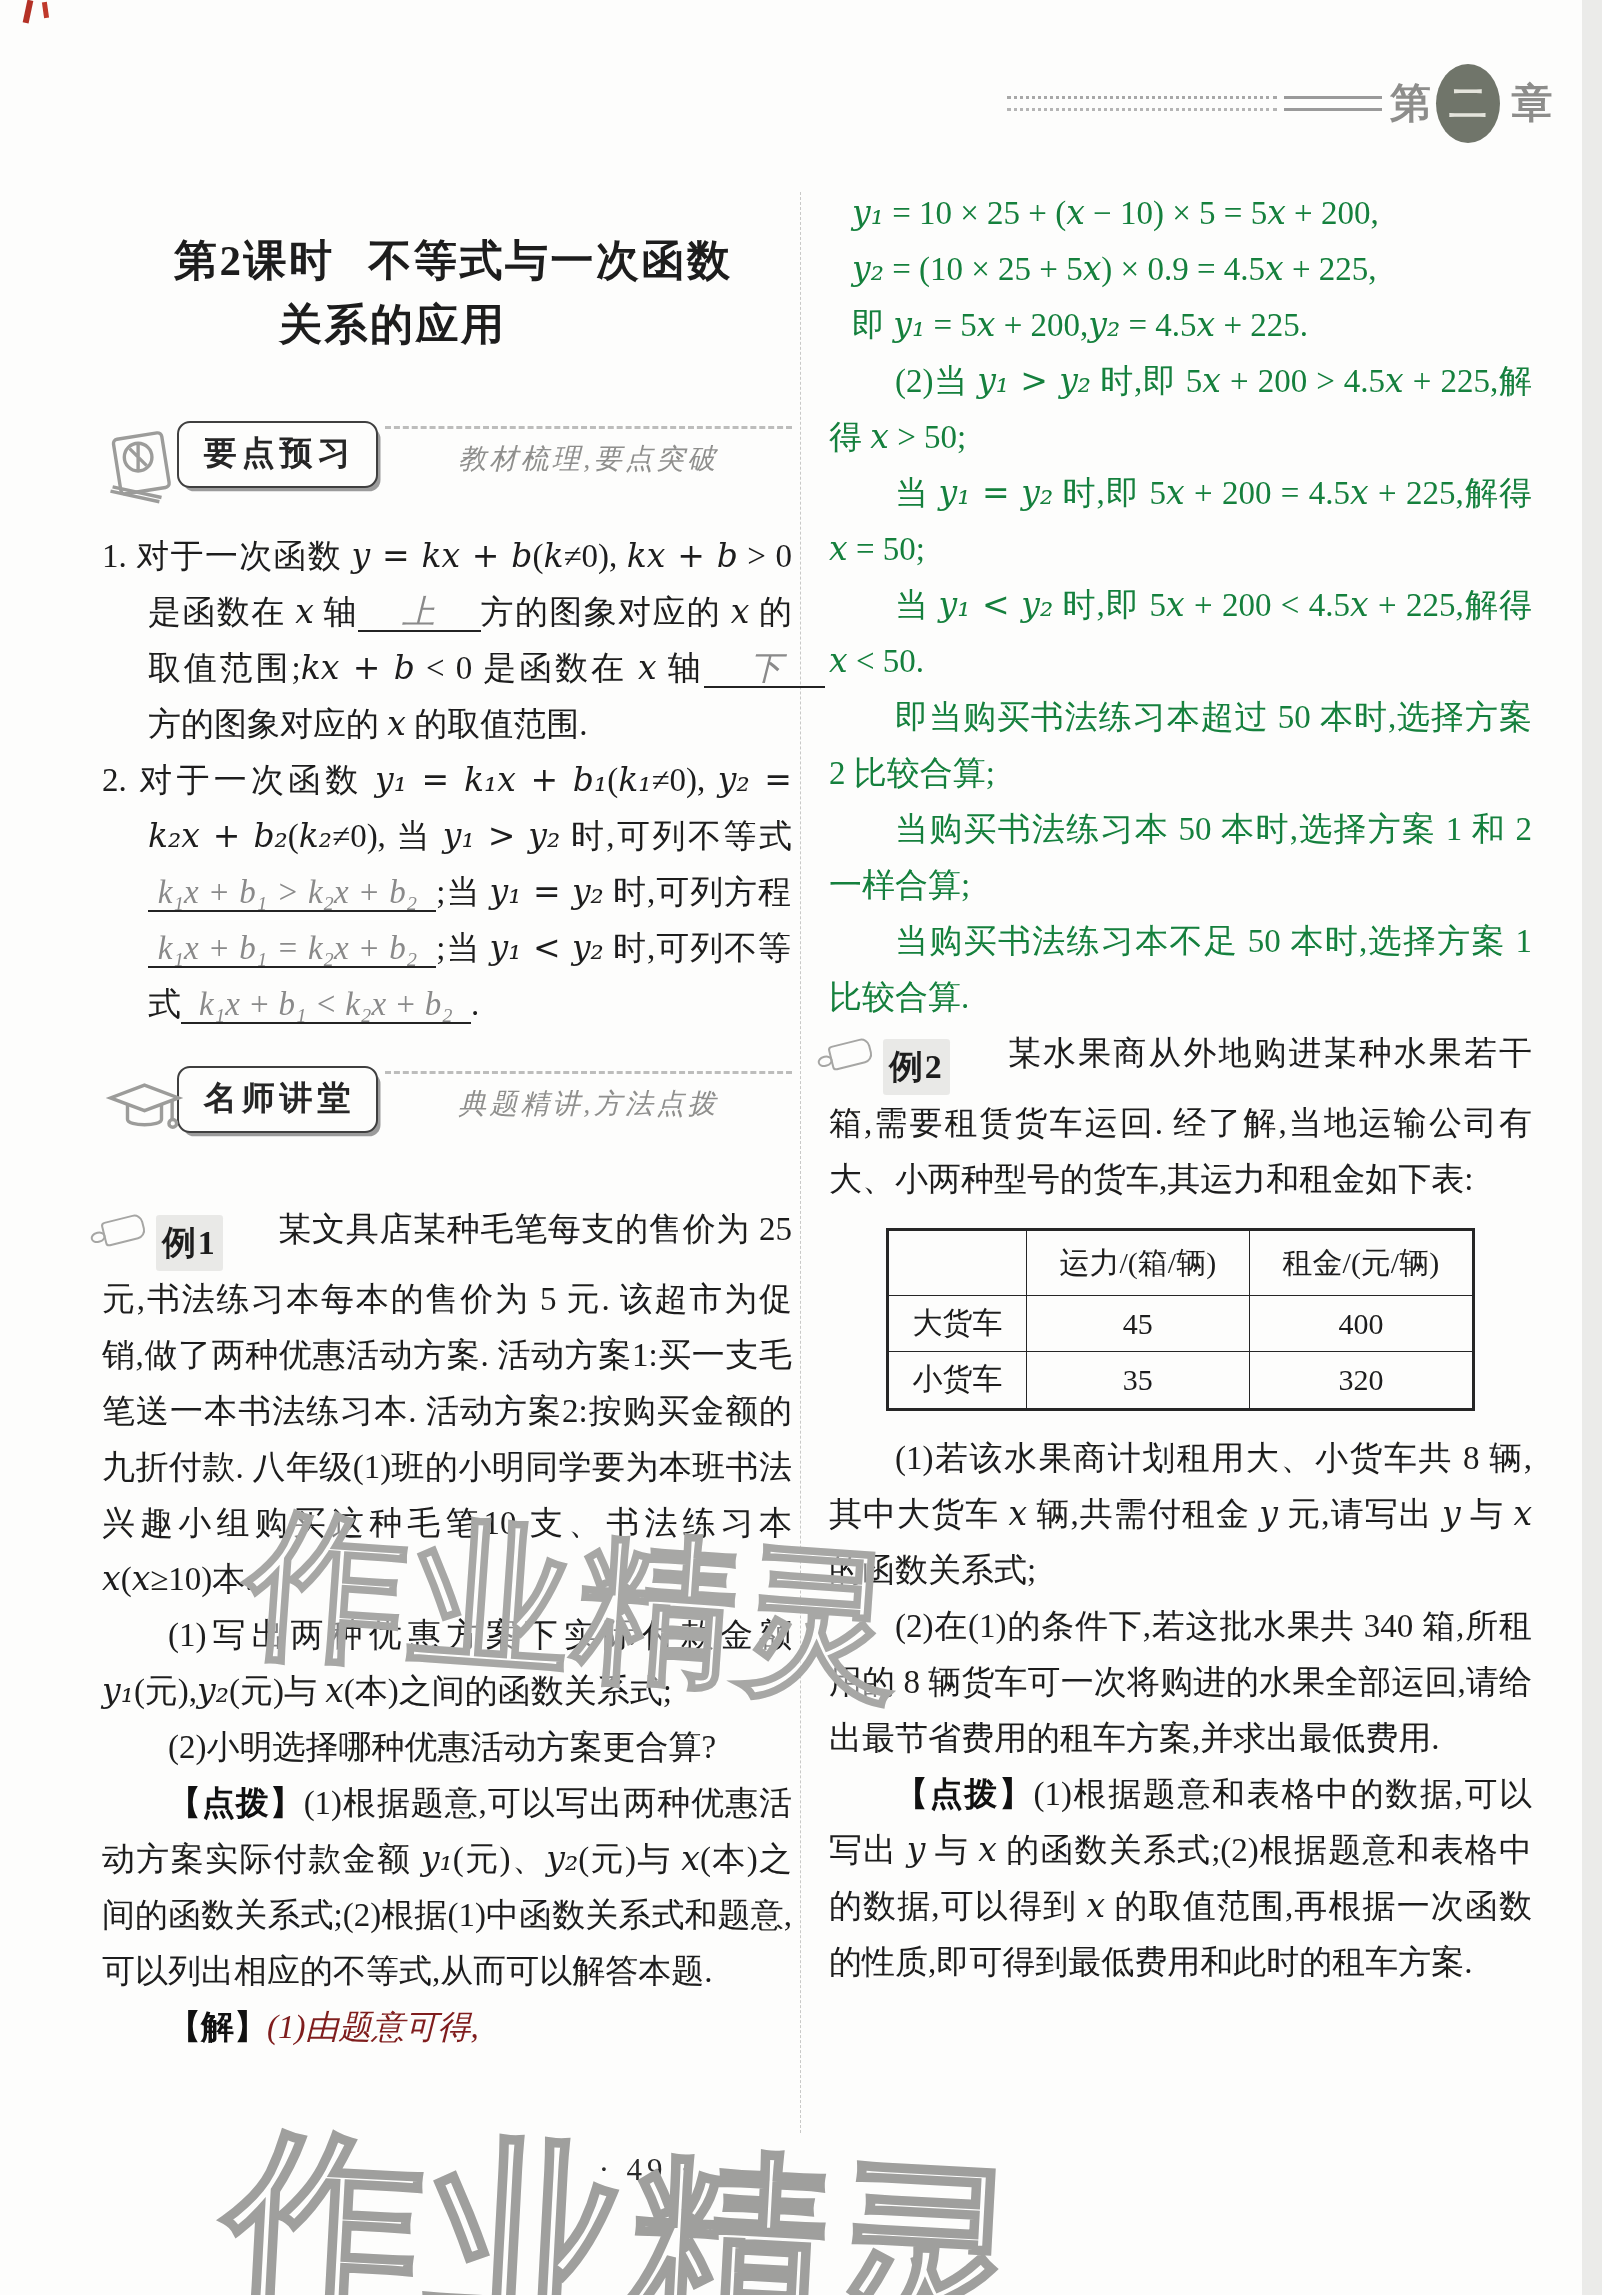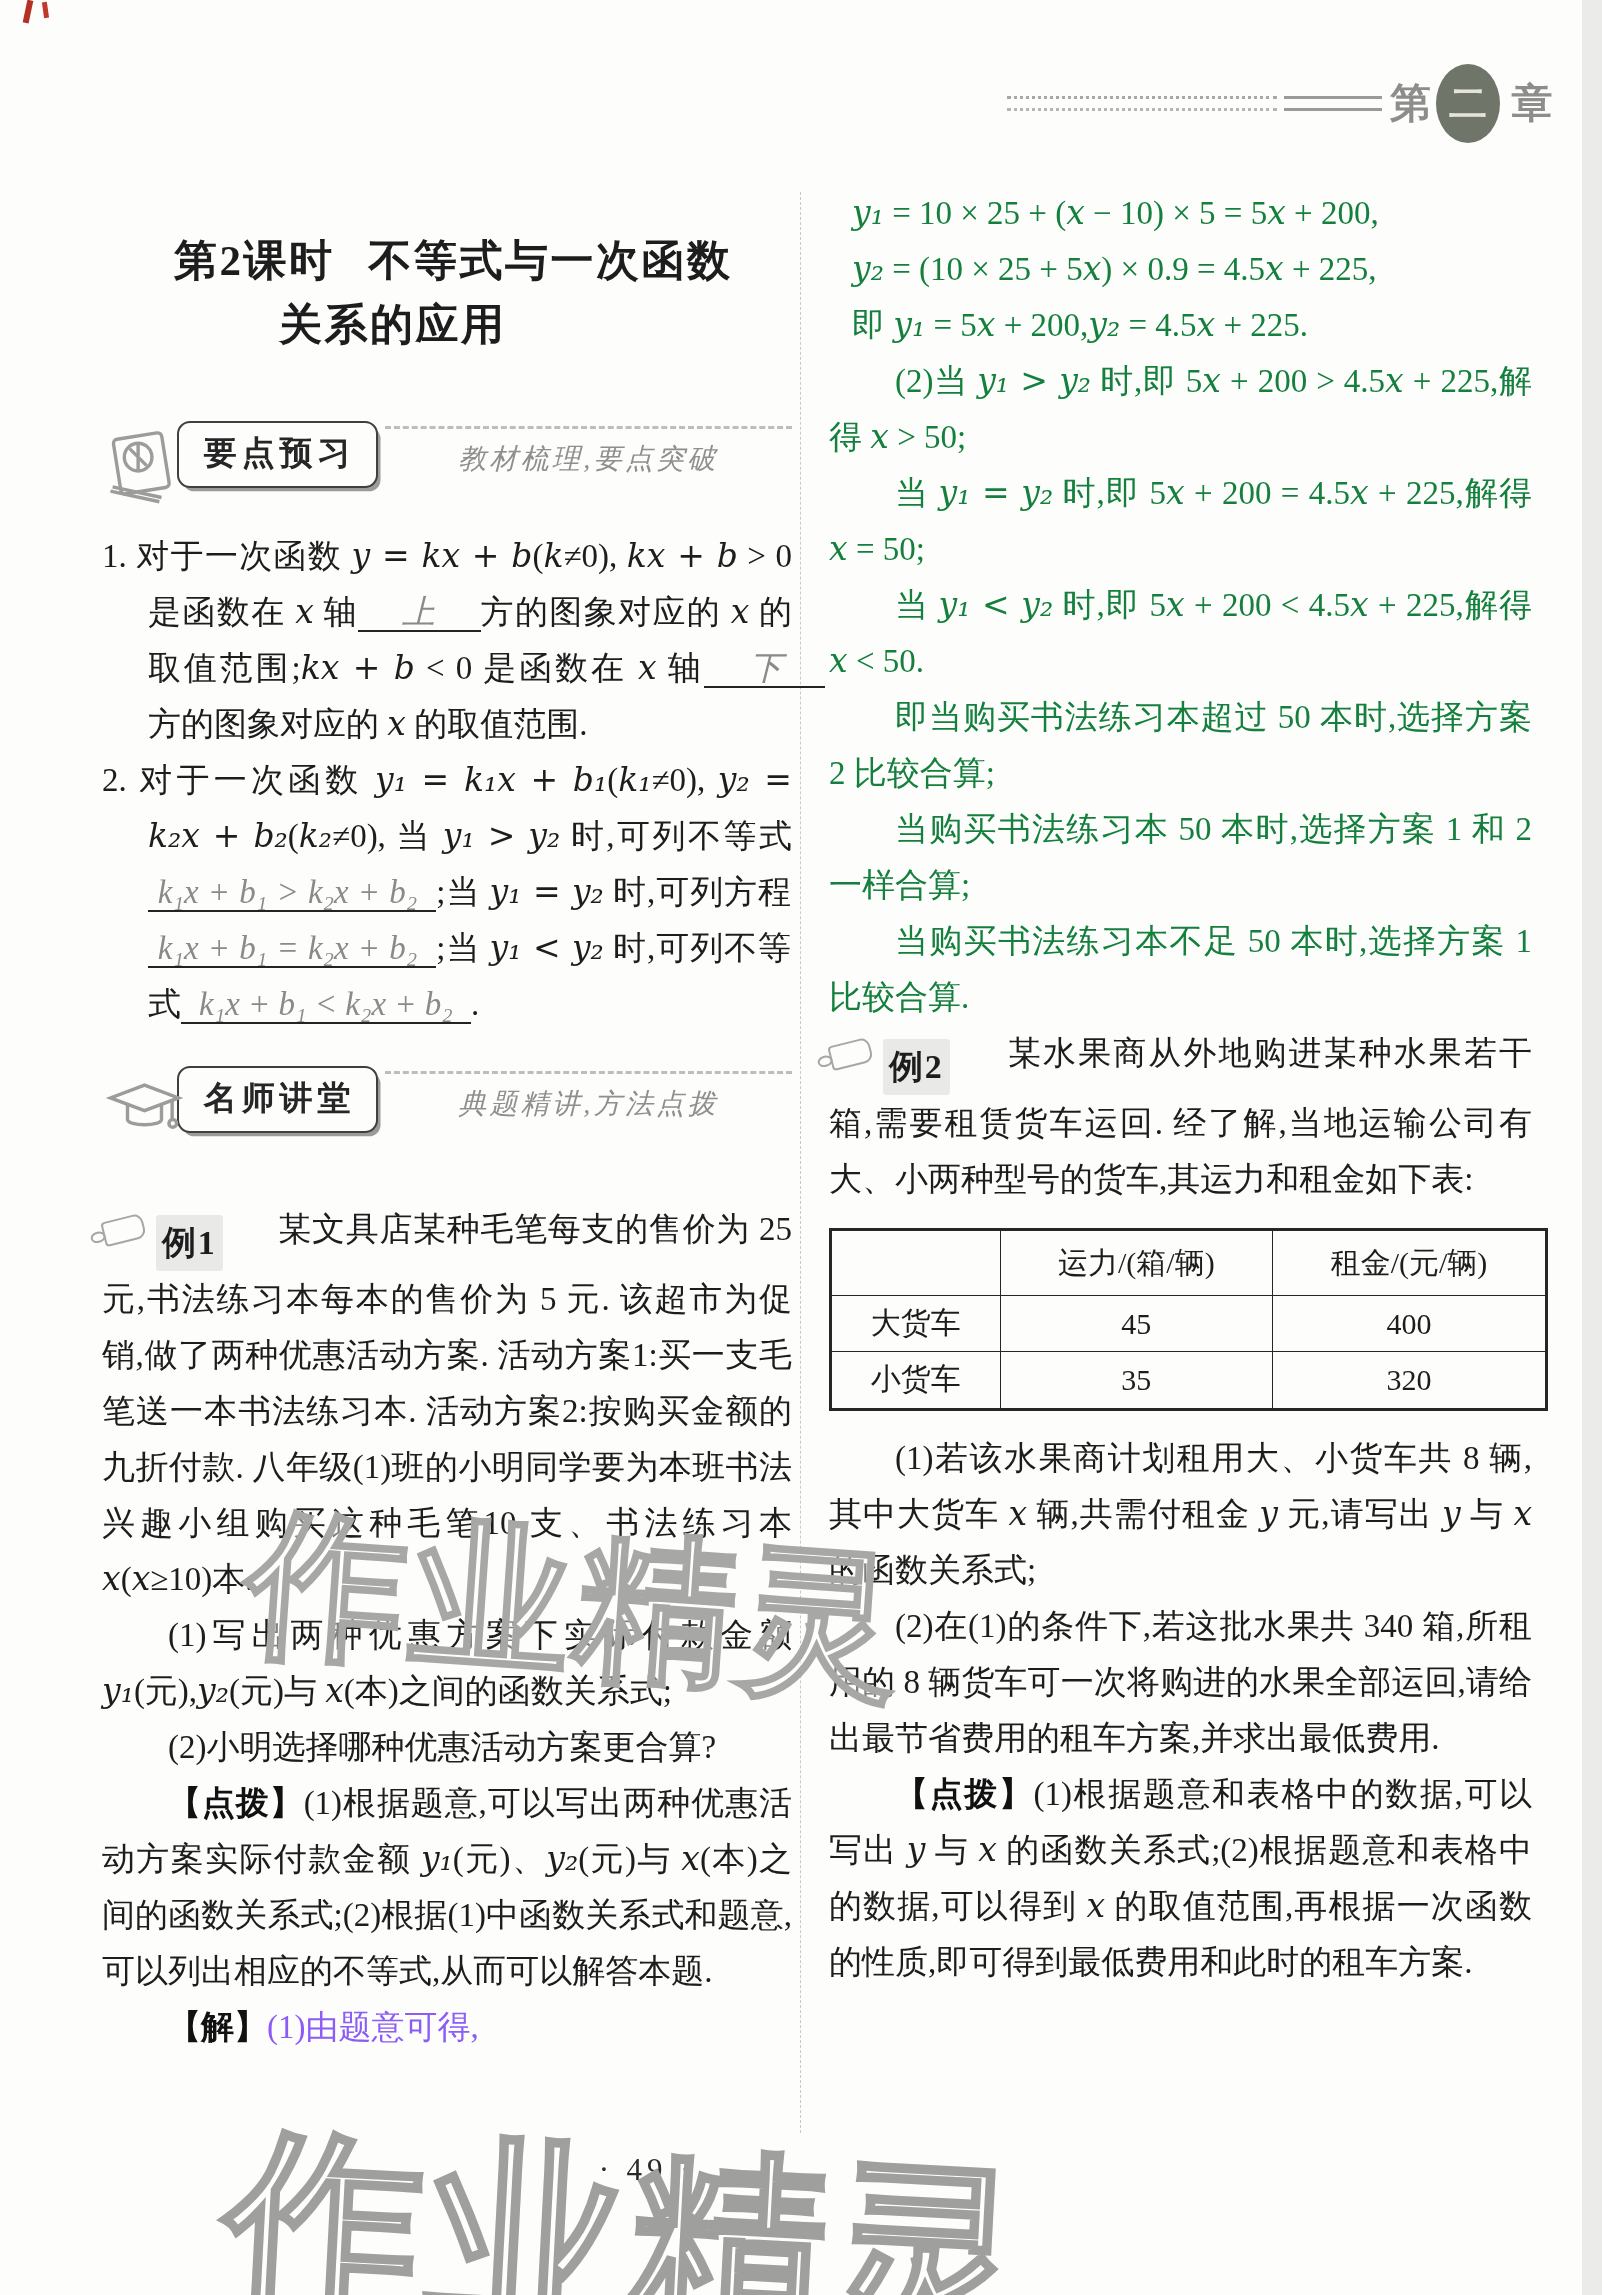--- a/index.html
+++ b/index.html
@@ -40,34 +40,34 @@
 
   
   .para{margin:0;font-size:33px;line-height:56px;}
   .para.ind{text-indent:66px;}
   .para.li{padding-left:46px;text-indent:-46px;}
   .para.mline{padding-left:23px;}
   .para.sol{color:#15803d;}
   .math{font-style:italic;font-family:"DejaVu Serif","Liberation Serif",serif;}
   .blank{color:#8a8a8a;font-style:italic;border-bottom:2.5px solid #232323;padding:0 9.8px;white-space:nowrap;}
   .boldseg{font-weight:700;color:#111;}
-  .solseg{color:#8b5cf6;}
+  .solseg{color:#7f1d1d;font-style:italic;}
   .items{margin-top:14.7px;}
   .example-block{margin-top:43px;}
 
   
   .extag{display:inline-flex;align-items:flex-start;margin-right:21px;}
   .tagicon{display:inline-block;width:38px;height:21px;border:2.5px solid #a6a6a4;border-radius:4.1px 9px 9px 4.1px;
            transform:rotate(-14deg) translateY(2.5px);margin-right:11.5px;position:relative;background:#fdfdfc;}
   .tagicon::before{content:"";position:absolute;left:-14.7px;top:5.7px;width:10.6px;height:7.4px;
            border:2.5px solid #a6a6a4;border-radius:50%;}
   .extag b{background:#e9e9e7;padding:0 6.6px;font-size:34px;letter-spacing:1.6px;border-radius:3.3px;}
 
   
-  .freight-table{border-collapse:collapse;margin:21px auto 19.7px auto;width:719px;
+  .freight-table{border-collapse:collapse;margin:21px auto 19.7px auto;width:589px;
                  border:3.3px solid #262626;text-align:center;}
   .freight-table th,.freight-table td{border:1.6px solid #262626;font-size:30px;font-weight:400;
                  height:52px;padding:1.6px 8.2px;}
   .freight-table thead th{height:61px;}
 
   
   .wm{position:absolute;font-weight:700;color:rgba(255,255,255,.45);
       -webkit-text-stroke:2.5px #a7a7a5;letter-spacing:4.9px;white-space:nowrap;pointer-events:none;z-index:5;}
   .wm-mid{left:246px;top:1499px;font-size:160px;transform:rotate(4deg);}
   .wm-bottom{left:225px;top:2109px;font-size:197px;transform:rotate(3deg);-webkit-text-stroke:3.3px #9f9f9d;}

